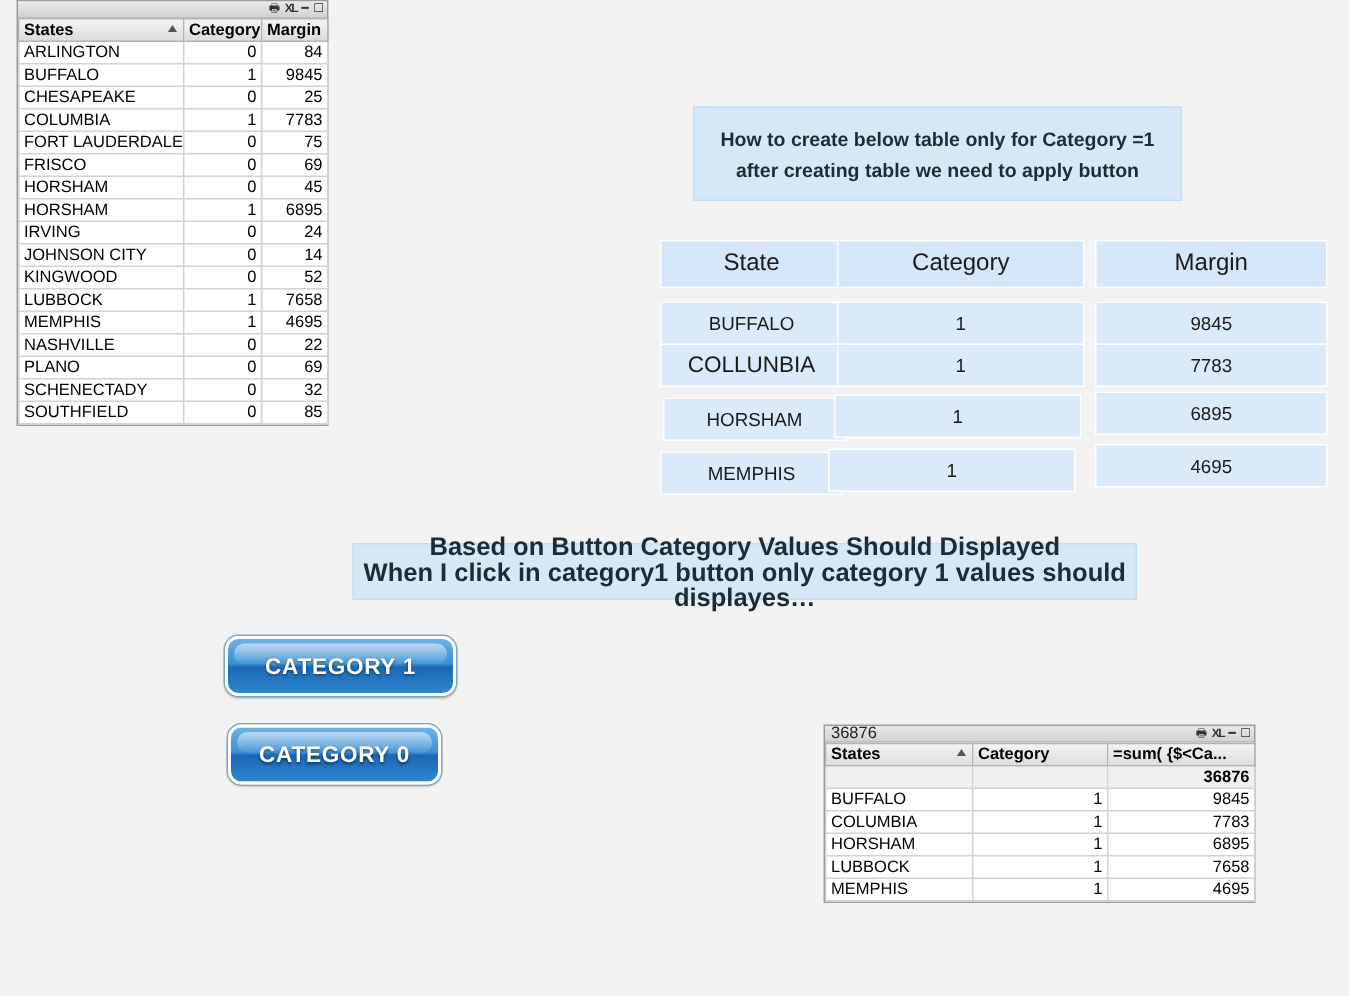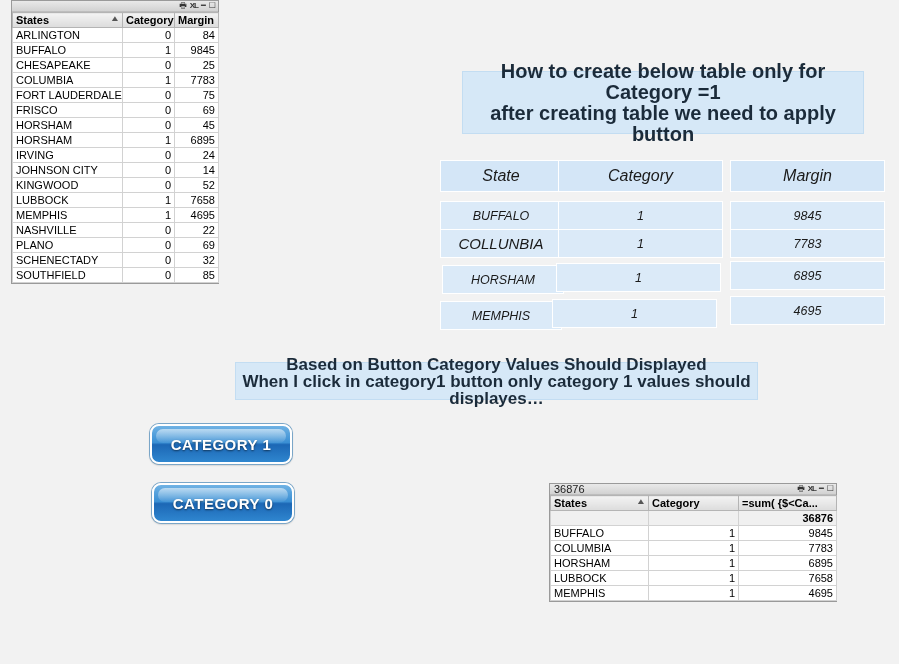--- a/index.html
+++ b/index.html
@@ -104,23 +104,23 @@
     display: flex;
     flex-direction: column;
     align-items: center;
     justify-content: center;
     text-align: center;
     box-sizing: border-box;
   }
   #note-top {
     left: 462px;
     top: 71px;
-    width: 402px;
+    width: 326px;
     height: 63px;
-    font-size: 20px;
+    font-size: 13px;
     line-height: 21px;
   }
   #note-mid {
     left: 235px;
     top: 362px;
     width: 523px;
     height: 38px;
     font-size: 17px;
     line-height: 17px;
   }
@@ -134,21 +134,20 @@
     height: 175px;
   }
   .rt-cell {
     background: #dbeaf8;
     border: 1px solid #ffffff;
     box-sizing: border-box;
     display: flex;
     align-items: center;
     justify-content: center;
     color: #1a1a1a;
-    font-style: italic;
   }
 
   
   .glossy-btn {
     position: absolute;
     border-radius: 9px;
     border: 2px solid #ffffff;
     box-shadow: 0 0 0 1px #7aa6c8, 0 1px 2px rgba(0,0,0,.35);
     background:
       linear-gradient(to bottom,
@@ -169,21 +168,21 @@
   }
   .glossy-btn::after {
     content: "";
     position: absolute;
     left: 4px; right: 4px; top: 3px;
     height: 38%;
     border-radius: 7px;
     background: linear-gradient(to bottom, rgba(255,255,255,.55), rgba(255,255,255,.05));
     pointer-events: none;
   }
-  #btn-cat1 { left: 150px; top: 424px; width: 142px; height: 40px; }
+  #btn-cat1 { left: 150px; top: 424px; width: 154px; height: 40px; }
   #btn-cat0 { left: 152px; top: 483px; width: 142px; height: 40px; }
 
   
   #sum-table {
     left: 549px;
     top: 483px;
     width: 288px;
   }
   #sum-table table.grid td { height: 15px; }
   .total-row td {

